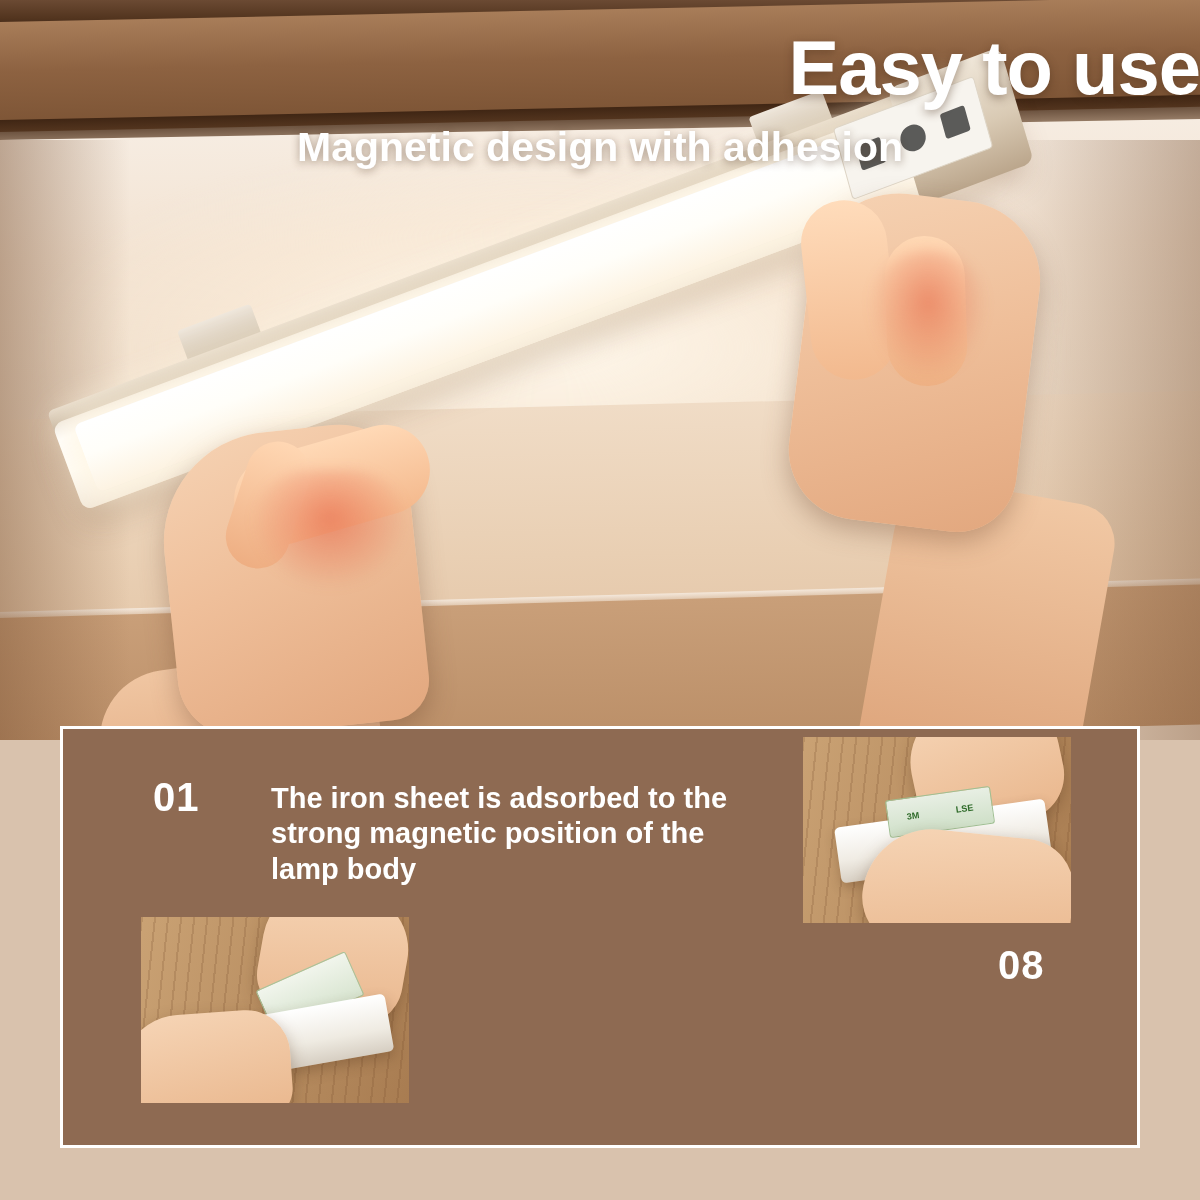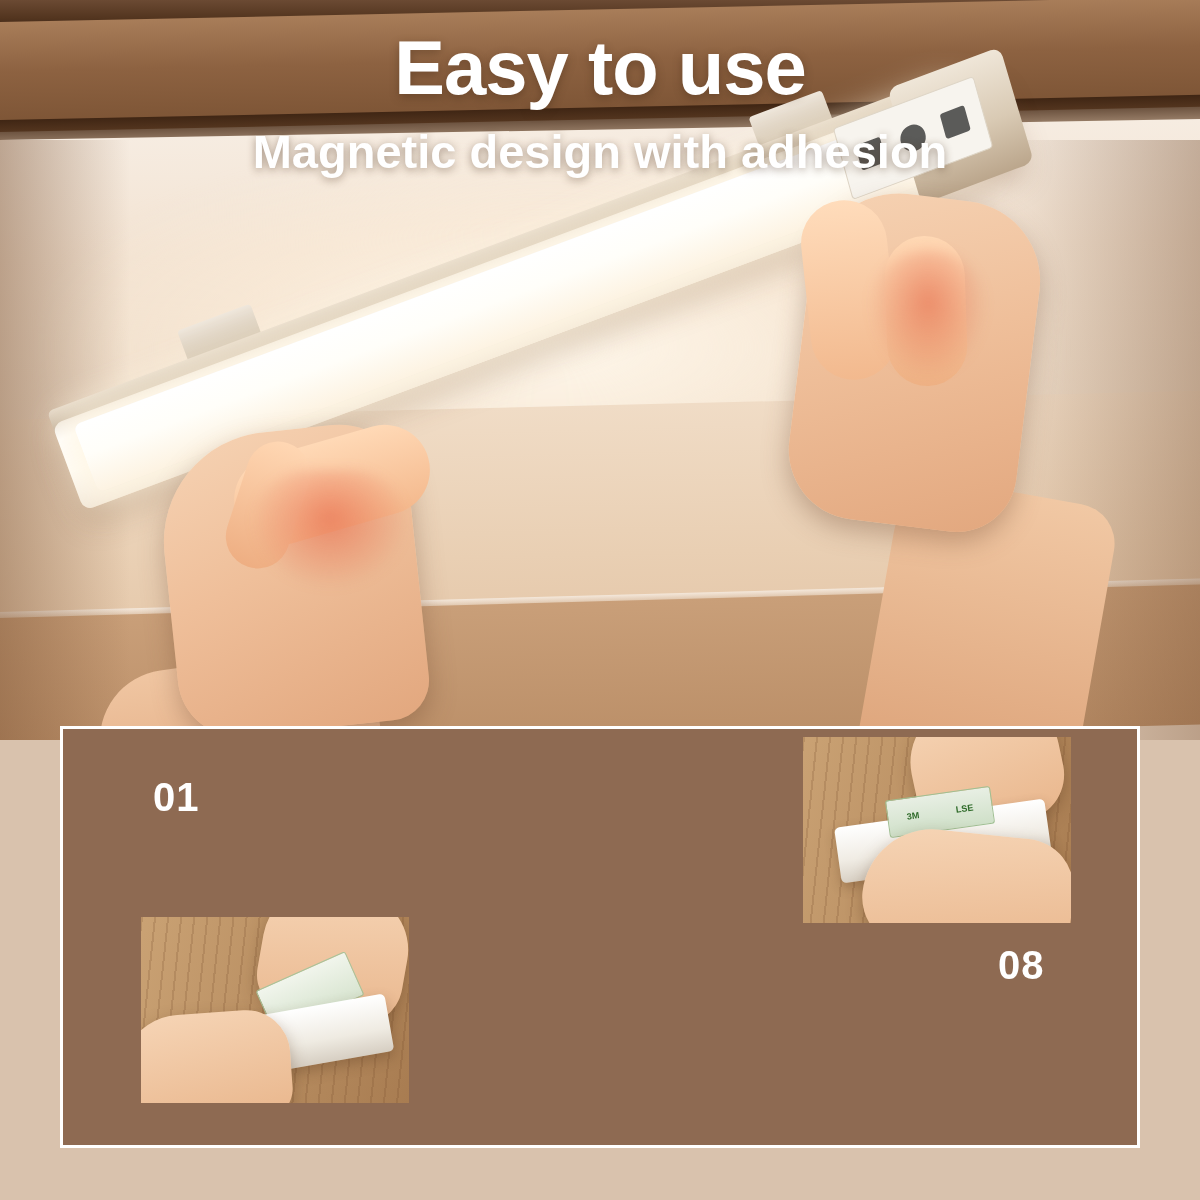--- a/index.html
+++ b/index.html
@@ -243,35 +243,35 @@
     background: linear-gradient(180deg, #f1c8a4 0%, #dfa77e 100%);
     border-radius: 60px 40px 0 0;
     transform: rotate(10deg);
   }
 
   
   .headline {
     position: absolute;
     left: 0; top: 28px;
     width: 1200px;
-    text-align: center;
+    text-align: right;
     color: #ffffff;
     font-size: 76px;
     font-weight: bold;
     letter-spacing: -1px;
     line-height: 1.05;
     text-shadow: 0 3px 10px rgba(70,45,25,0.45);
   }
   .subhead {
     position: absolute;
     left: 0; top: 124px;
     width: 1200px;
     text-align: center;
     color: #ffffff;
-    font-size: 47px;
+    font-size: 41px;
     font-weight: bold;
     text-shadow: 0 2px 8px rgba(70,45,25,0.45);
   }
 
   
   .steps-panel {
     position: absolute;
     left: 60px; top: 726px;
     width: 1080px; height: 422px;
     background: #8e6a52;
@@ -416,20 +416,21 @@
     <div class="hand-right-f2"></div>
     <div class="hand-red-glow2"></div>
 
     <div class="headline">Easy to use</div>
     <div class="subhead">Magnetic design with adhesion</div>
   </div>
 
   <div class="steps-panel">
 
     <div class="step-num step-num-01">01</div>
+    <div class="step-text step-text-01">The iron sheet is adsorbed to the strong magnetic position of the lamp body</div>
 
     <div class="step-num step-num-02">08</div>
 
     <div class="thumb thumb-1">
       <div class="wood-bg"></div>
       <div class="t-hand t1-hand-top"></div>
       <div class="t1-bar"></div>
       <div class="t1-sheet">
         <span>3M</span>
         <span>LSE</span>

